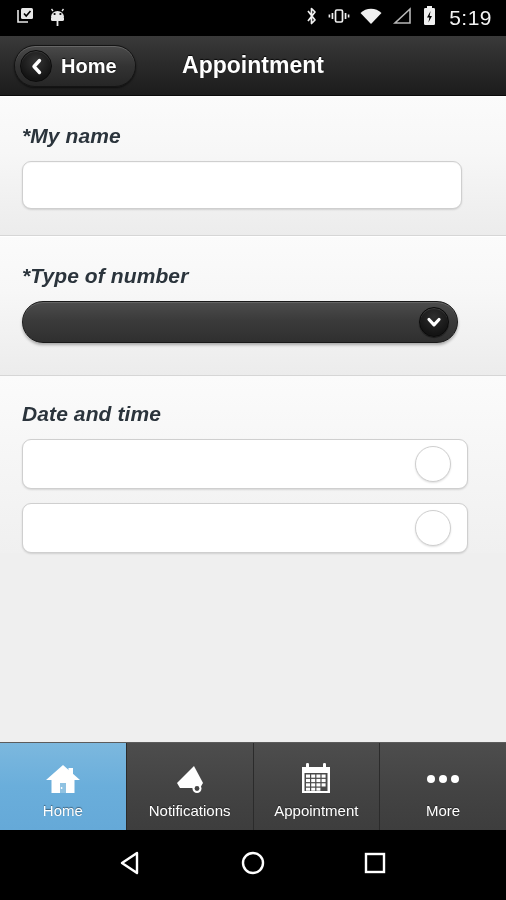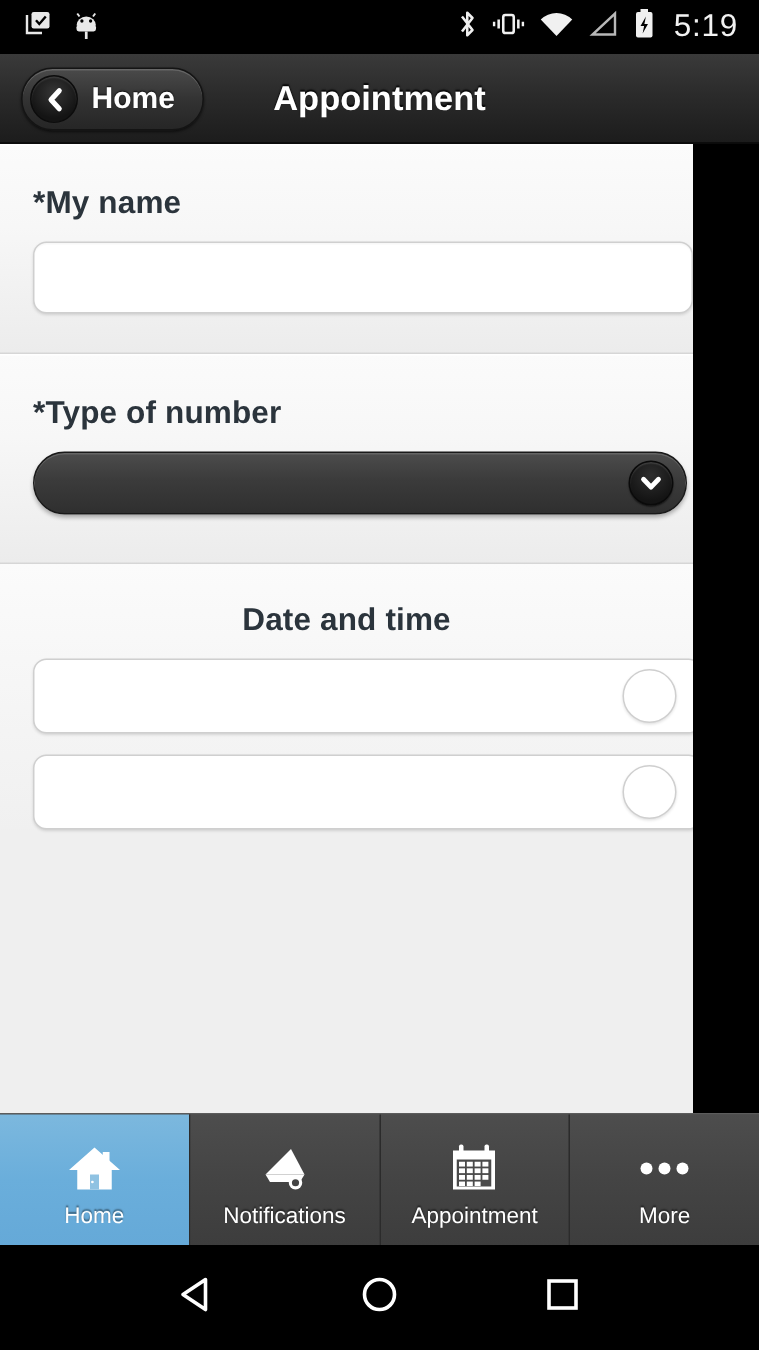--- a/index.html
+++ b/index.html
@@ -53,22 +53,22 @@
     text-shadow:0 -1px 1px rgba(0,0,0,.8);
   }
   .appbar-title{
     width:506px; text-align:center;
     color:#fff; font-size:23px; font-weight:bold;
     text-shadow:0 -1px 1px rgba(0,0,0,.85);
   }
 
   
   .content{
-    position:absolute; left:0; top:96px; width:462px; height:646px;
-    background:#efefef; overflow:hidden;
+    position:absolute; left:0; top:96px; width:506px; height:646px;
+    background:#efefef; overflow:hidden;font-style:italic;
   }
   .section{
     position:relative;
     background:linear-gradient(180deg,#fbfbfb 0%, #f7f7f7 40%, #ececec 100%);
     border-bottom:1px solid #d6d6d6;
     box-shadow:inset 0 1px 0 #fff;
     padding:28px 22px 26px 22px;
   }
   .field-label{
     color:#2b343c; font-size:21px; font-weight:bold;
@@ -100,21 +100,20 @@
     border:1px solid #0a0a0a;
     box-shadow:inset 0 1px 1px rgba(255,255,255,.14), 0 1px 1px rgba(0,0,0,.5);
     display:flex; align-items:center; justify-content:center;
   }
 
   
   .dt-section{
     position:relative;
     background:linear-gradient(180deg,#fbfbfb 0%, #f6f6f6 45%, #f0f0f0 100%);
     padding:26px 22px 0 22px;
-    text-align:center;
   }
   .dt-row{
     position:relative; width:446px; height:50px; margin-bottom:14px;
     background:#fff; border:1px solid #cfcfcf; border-radius:9px;
     box-shadow:0 1px 2px rgba(0,0,0,.13);
     cursor:pointer;
   }
   .dt-circle{
     position:absolute; right:16px; top:50%; transform:translateY(-50%);
     width:36px; height:36px; border-radius:50%;

